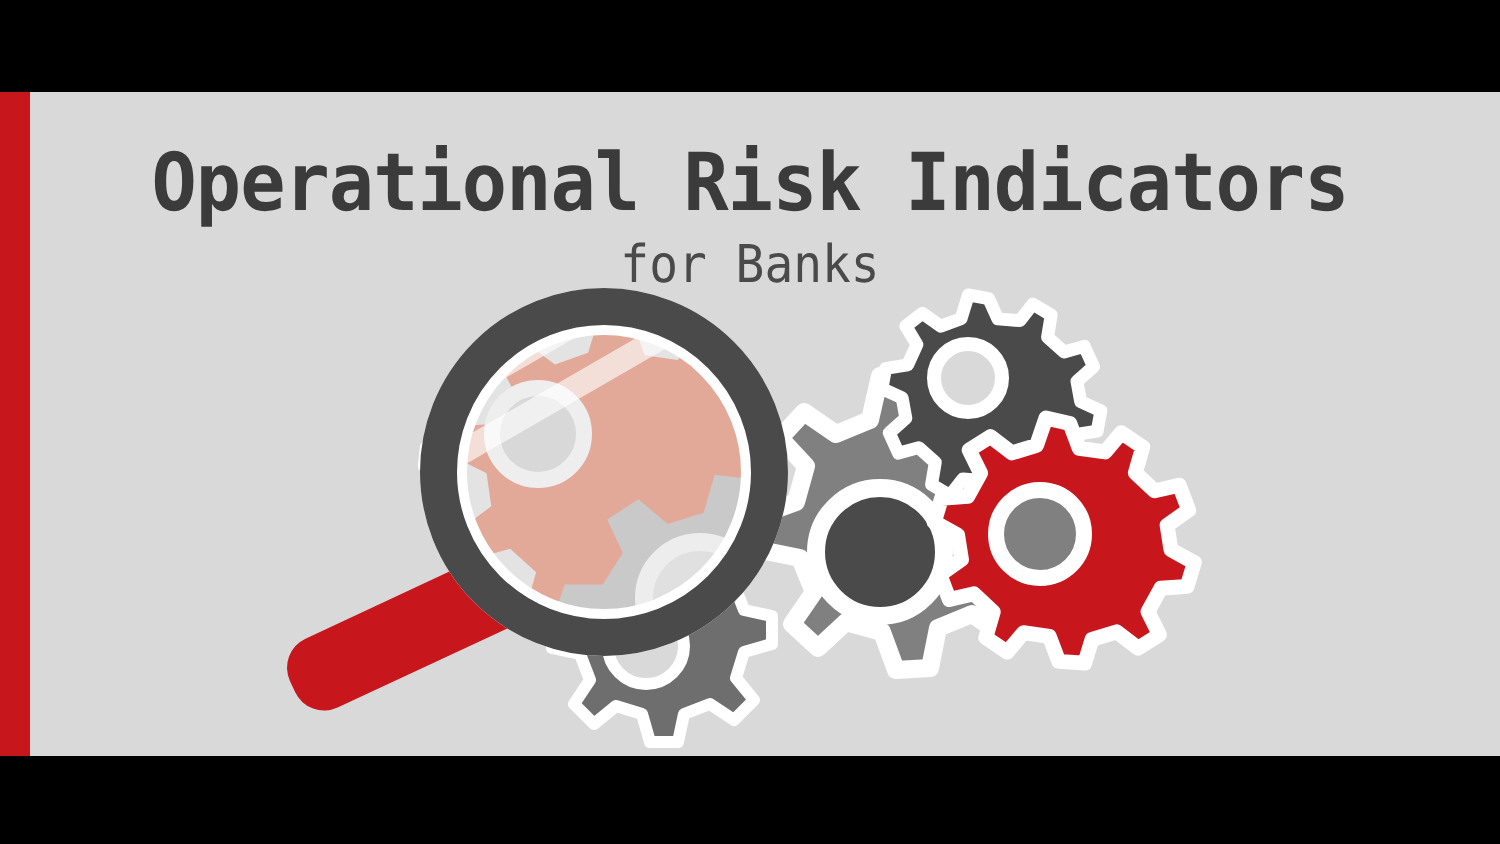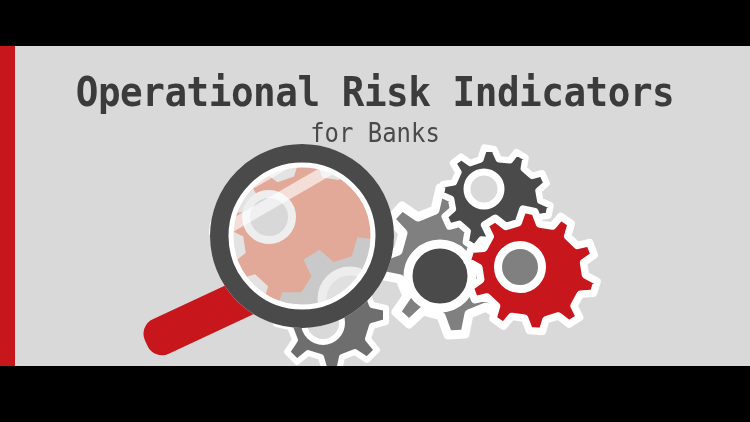--- a/index.html
+++ b/index.html
@@ -3,21 +3,21 @@
 <meta charset="utf-8">
 <style>
   html, body {
     margin: 0;
     padding: 0;
     background: #000000;
   }
   #slide-root {
     position: relative;
     width: 750px;
-    height: 366px;
+    height: 422px;
     background: #000000;
     overflow: hidden;
     font-family: "DejaVu Sans Mono", monospace;
   }
 
   
   .letterbox {
     position: absolute;
     left: 0;
     width: 750px;

